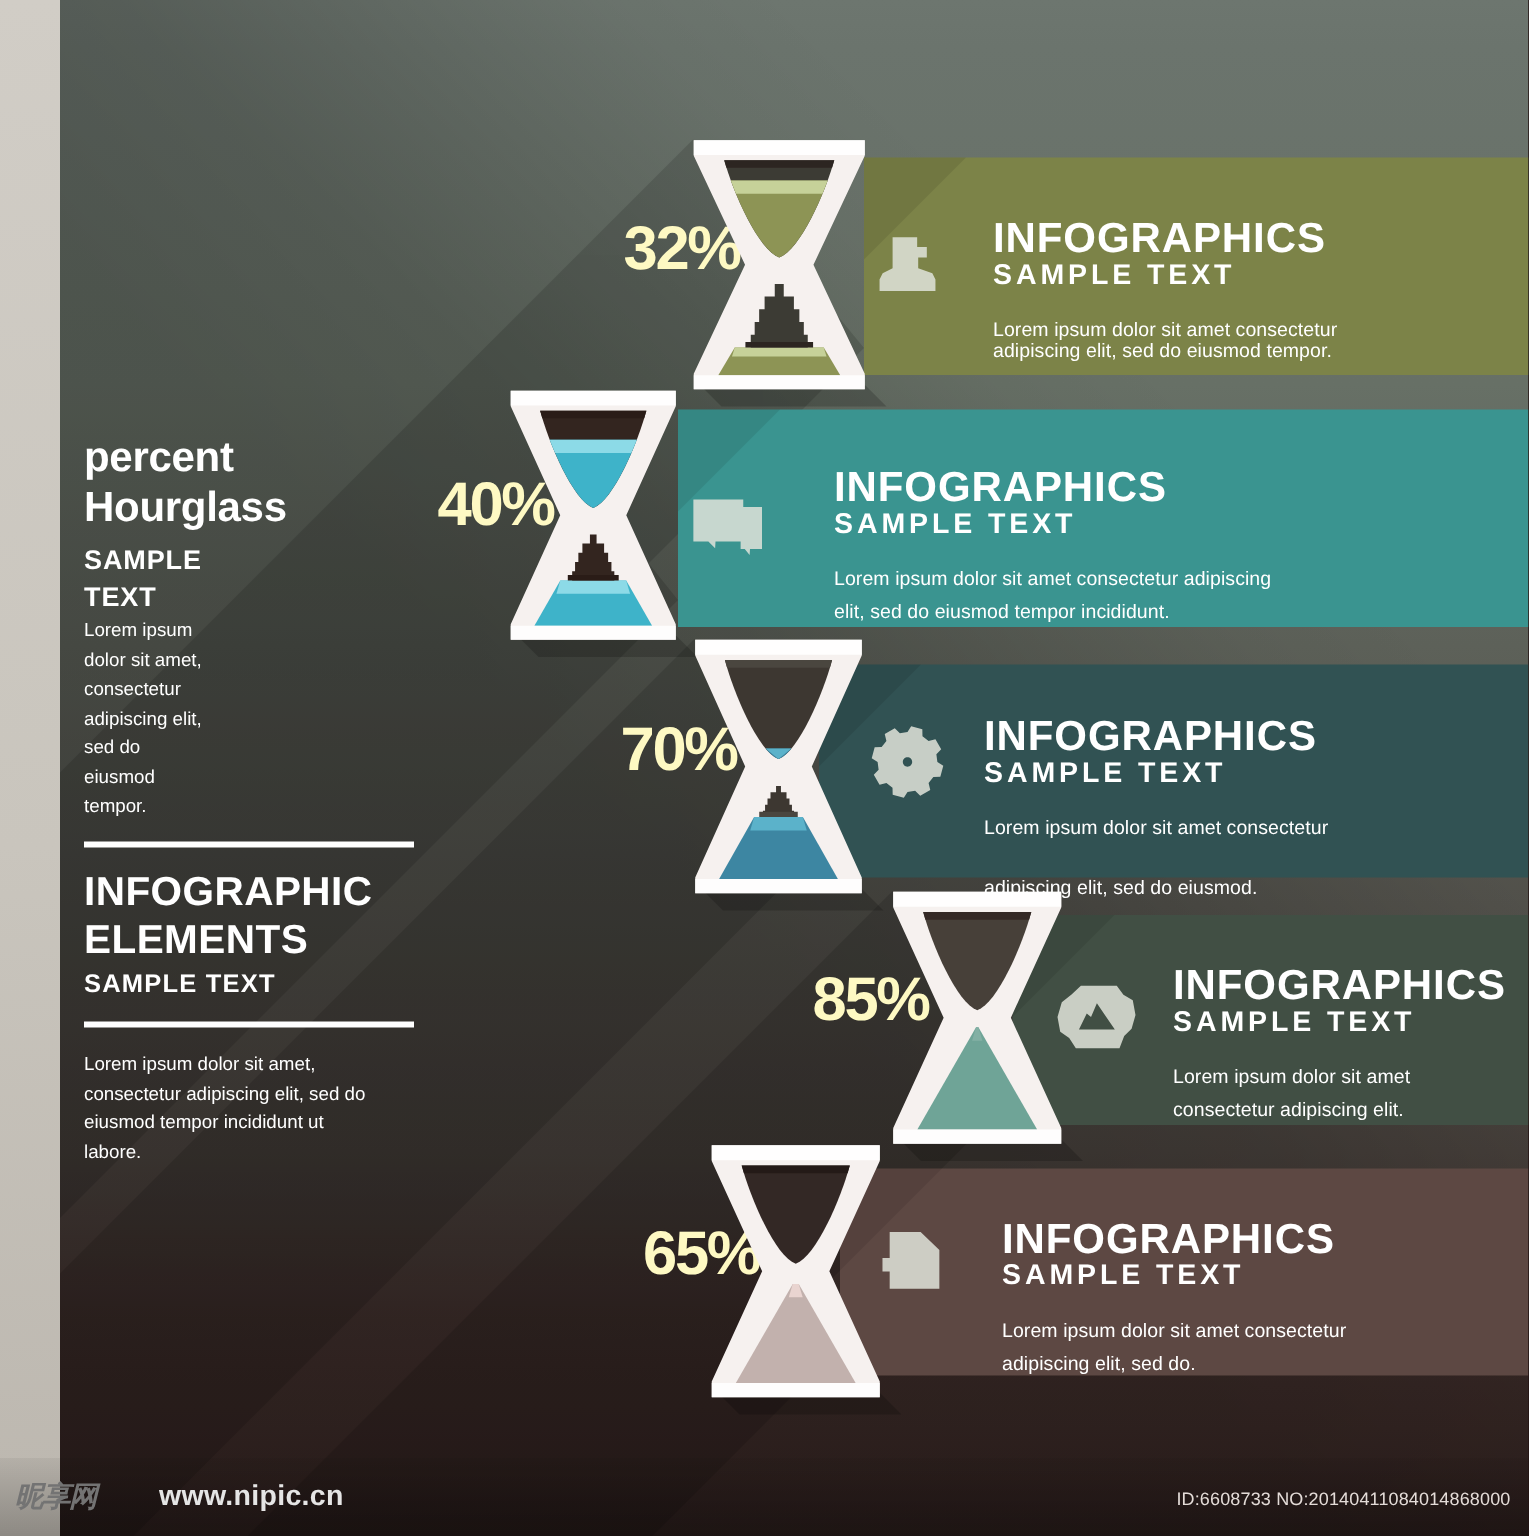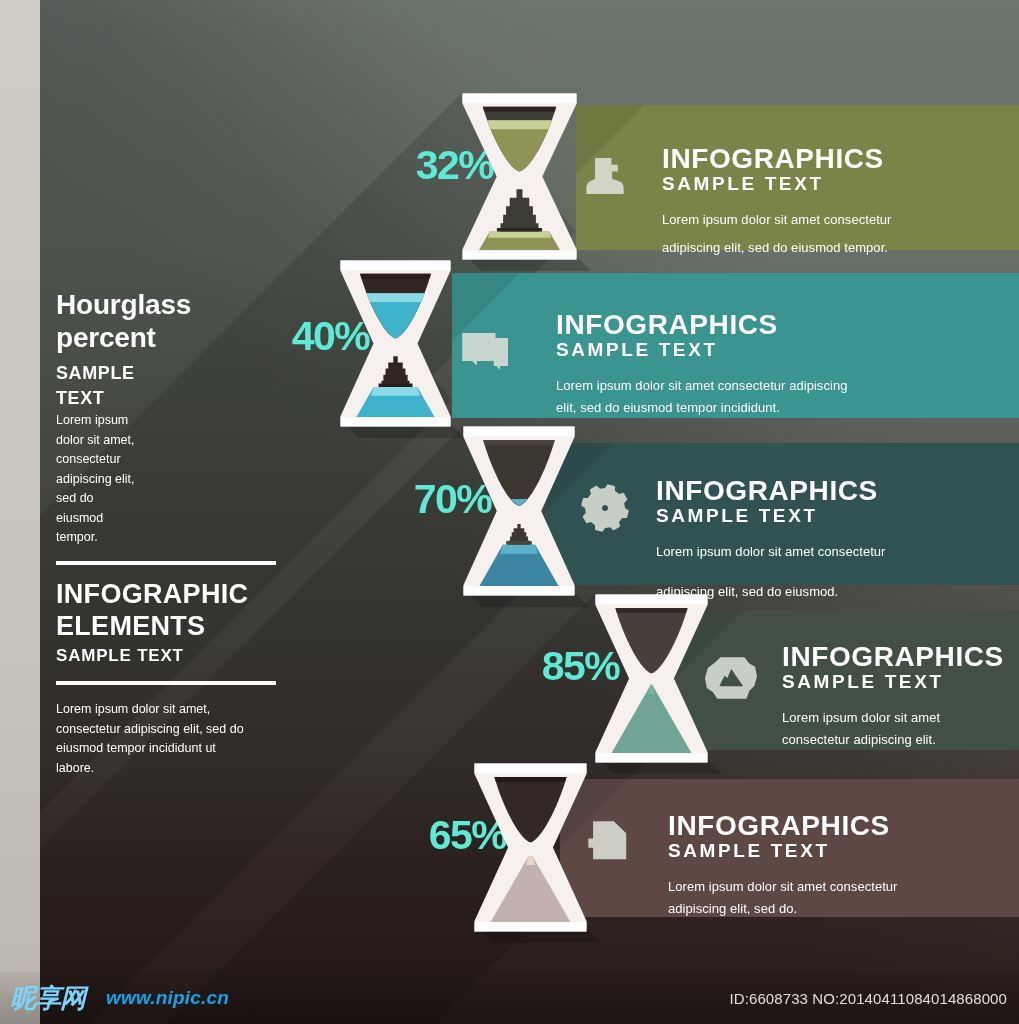--- a/index.html
+++ b/index.html
@@ -24,41 +24,41 @@
      background:linear-gradient(180deg,#d1cdc6 0%,#c9c5bd 55%,#bcb7af 100%);}
 
   .rtext{position:absolute;color:#ffffff;}
   .rtitle{font-size:28px;font-weight:bold;letter-spacing:0.6px;line-height:28px;
           white-space:nowrap;margin-top:11px;}
   .rsub{font-size:19px;font-weight:bold;letter-spacing:2.6px;line-height:19px;
         white-space:nowrap;margin-top:1px;}
   .rbody{font-size:13px;line-height:13px;letter-spacing:0.05px;margin-top:20px;
          white-space:nowrap;}
 
-  .pct{position:absolute;color:#5eead4;font-size:41px;font-weight:bold;
+  .pct{position:absolute;color:#fef9c3;font-size:41px;font-weight:bold;
        letter-spacing:-1.6px;white-space:nowrap;text-align:right;line-height:41px;
        transform:translate(-100%,0);}
 
   .lp{position:absolute;color:#ffffff;}
   .lp-title{font-size:28px;font-weight:bold;line-height:33px;letter-spacing:-0.2px;}
   .lp-sub{font-size:18px;font-weight:bold;letter-spacing:0.6px;line-height:25px;margin-top:7px;}
   .lp-body{font-size:12.5px;line-height:19.5px;margin-top:0px;width:84px;}
   .rule{position:absolute;background:#ffffff;height:4px;}
   .lp2-title{font-size:27px;font-weight:bold;line-height:32px;letter-spacing:0.3px;}
   .lp2-sub{font-size:17px;font-weight:bold;letter-spacing:0.8px;line-height:22px;margin-top:3px;}
   .lp2-body{font-size:12.5px;line-height:19.5px;margin-top:0;width:198px;}
 
   .foot-bar{position:absolute;left:0;bottom:0;width:1019px;height:52px;
             background:linear-gradient(180deg,rgba(0,0,0,.05),rgba(0,0,0,.25));}
-  .logo{position:absolute;left:10px;bottom:12px;font-size:26px;font-weight:bold;
-        color:#7dd3fc;font-style:italic;letter-spacing:-1px;line-height:28px;
+  .logo{position:absolute;left:10px;bottom:12px;font-size:19px;font-weight:bold;
+        color:#737373;font-style:italic;letter-spacing:-1px;line-height:28px;
         font-family:"DejaVu Sans","Liberation Sans",sans-serif;}
   .site{position:absolute;left:106px;bottom:15px;font-size:19px;font-weight:bold;
-        font-style:italic;color:#0ea5e9;letter-spacing:.2px;line-height:22px;}
-  .idtxt{position:absolute;right:12px;bottom:17px;font-size:15px;color:#e4dcd8;
+        color:#e5e5e5;letter-spacing:.2px;line-height:22px;}
+  .idtxt{position:absolute;right:12px;bottom:17px;font-size:12px;color:#e4dcd8;
          letter-spacing:.1px;line-height:16px;}
 </style>
 </head>
 <body>
 
 <div id="stage">
 
   <div class="layer bg-grad"></div>
   <div class="layer bg-diag"></div>
 
@@ -189,21 +189,21 @@
       <path d="M55.95,93.5 L60.05,93.5 L62.75,102.5 L53.25,102.5 Z" fill="#e9d4d0"></path>
       <path d="M0.5,0.5 L115.5,0.5 L115.5,10.5 L0.5,10.5 Z" fill="#ffffff" opacity="0.92"></path>
       <path d="M0.5,160 L115.5,160 L115.5,169.5 L0.5,169.5 Z" fill="#ffffff" opacity="0.85"></path>
     </g>
   </svg>
 
   <div class="rtext" style="left:662px;top:134px">
     <div class="rtitle">INFOGRAPHICS</div>
     <div class="rsub">SAMPLE TEXT</div>
     <div class="rbody">Lorem ipsum dolor sit amet consectetur</div>
-    <div class="rbody" style="margin-top:15px">adipiscing elit, sed do eiusmod tempor.</div>
+    <div class="rbody" style="margin-top:1px">adipiscing elit, sed do eiusmod tempor.</div>
   </div>
   <div class="rtext" style="left:556px;top:300px">
     <div class="rtitle">INFOGRAPHICS</div>
     <div class="rsub">SAMPLE TEXT</div>
     <div class="rbody">Lorem ipsum dolor sit amet consectetur adipiscing</div>
     <div class="rbody" style="margin-top:9px">elit, sed do eiusmod tempor incididunt.</div>
   </div>
   <div class="rtext" style="left:656px;top:466px">
     <div class="rtitle">INFOGRAPHICS</div>
     <div class="rsub">SAMPLE TEXT</div>
@@ -217,22 +217,22 @@
     <div class="rbody" style="margin-top:9px">consectetur adipiscing elit.</div>
   </div>
   <div class="rtext" style="left:668px;top:801px">
     <div class="rtitle">INFOGRAPHICS</div>
     <div class="rsub">SAMPLE TEXT</div>
     <div class="rbody">Lorem ipsum dolor sit amet consectetur</div>
     <div class="rbody" style="margin-top:9px">adipiscing elit, sed do.</div>
   </div>
 
   <div class="lp" style="left:56px;top:288px">
+    <div class="lp-title">percent</div>
     <div class="lp-title">Hourglass</div>
-    <div class="lp-title">percent</div>
     <div class="lp-sub">SAMPLE</div>
     <div class="lp-sub" style="margin-top:0">TEXT</div>
     <div class="lp-body">Lorem ipsum dolor sit amet, consectetur adipiscing elit, sed do eiusmod tempor.</div>
   </div>
 
   <div class="rule" style="left:56px;top:561px;width:220px"></div>
   <div class="lp" style="left:56px;top:578px">
     <div class="lp2-title">INFOGRAPHIC</div>
     <div class="lp2-title">ELEMENTS</div>
     <div class="lp2-sub">SAMPLE TEXT</div>

